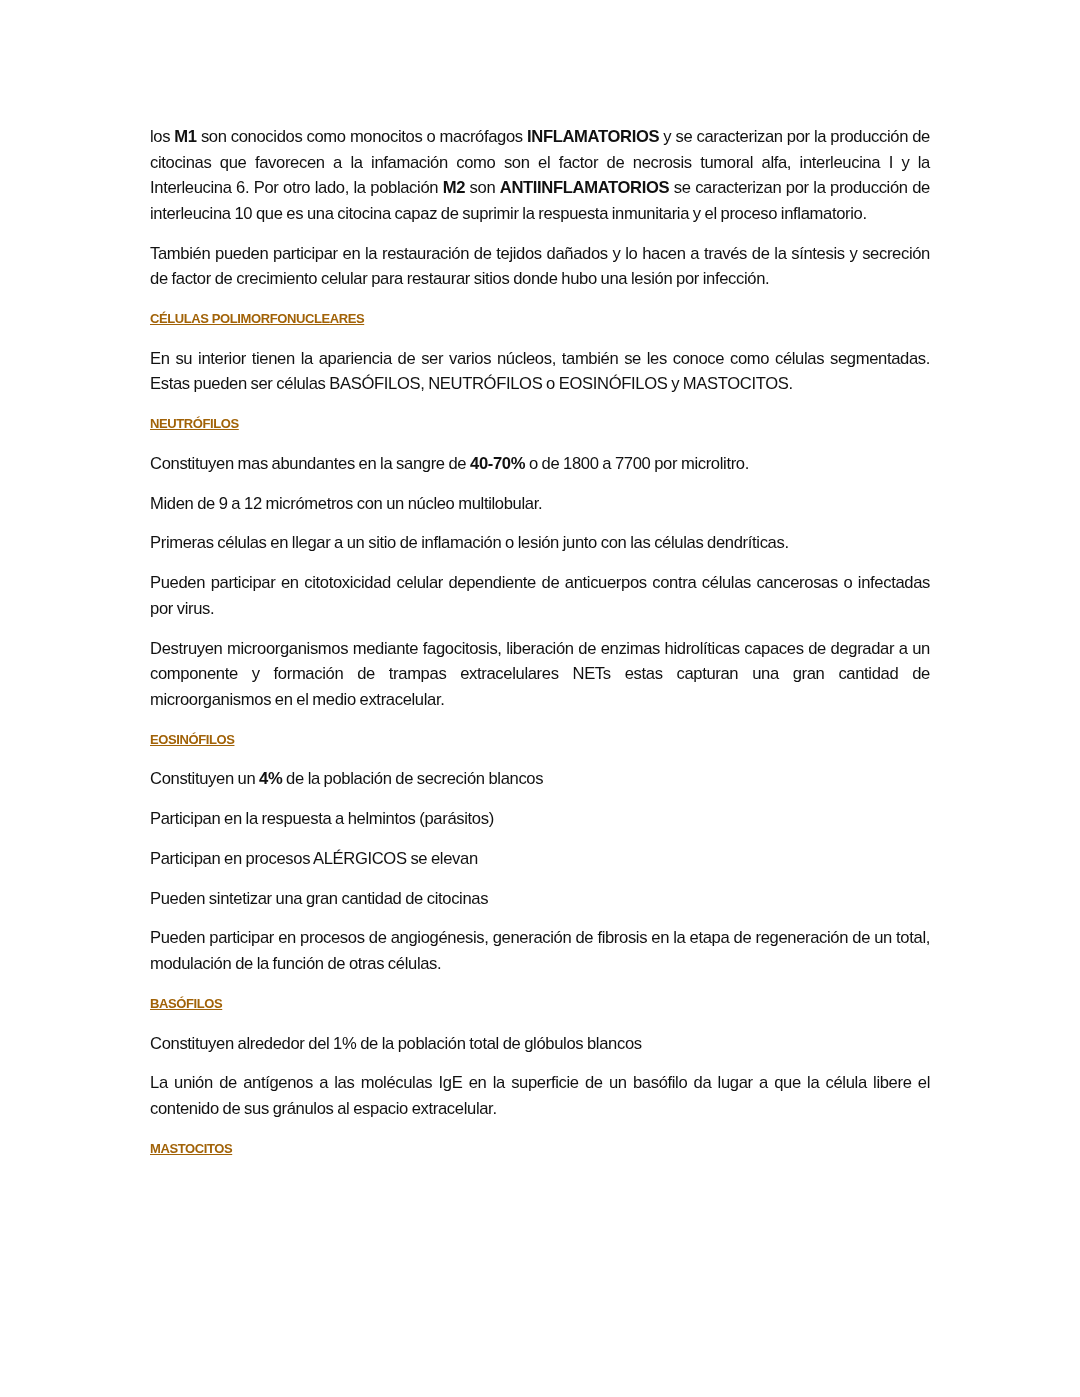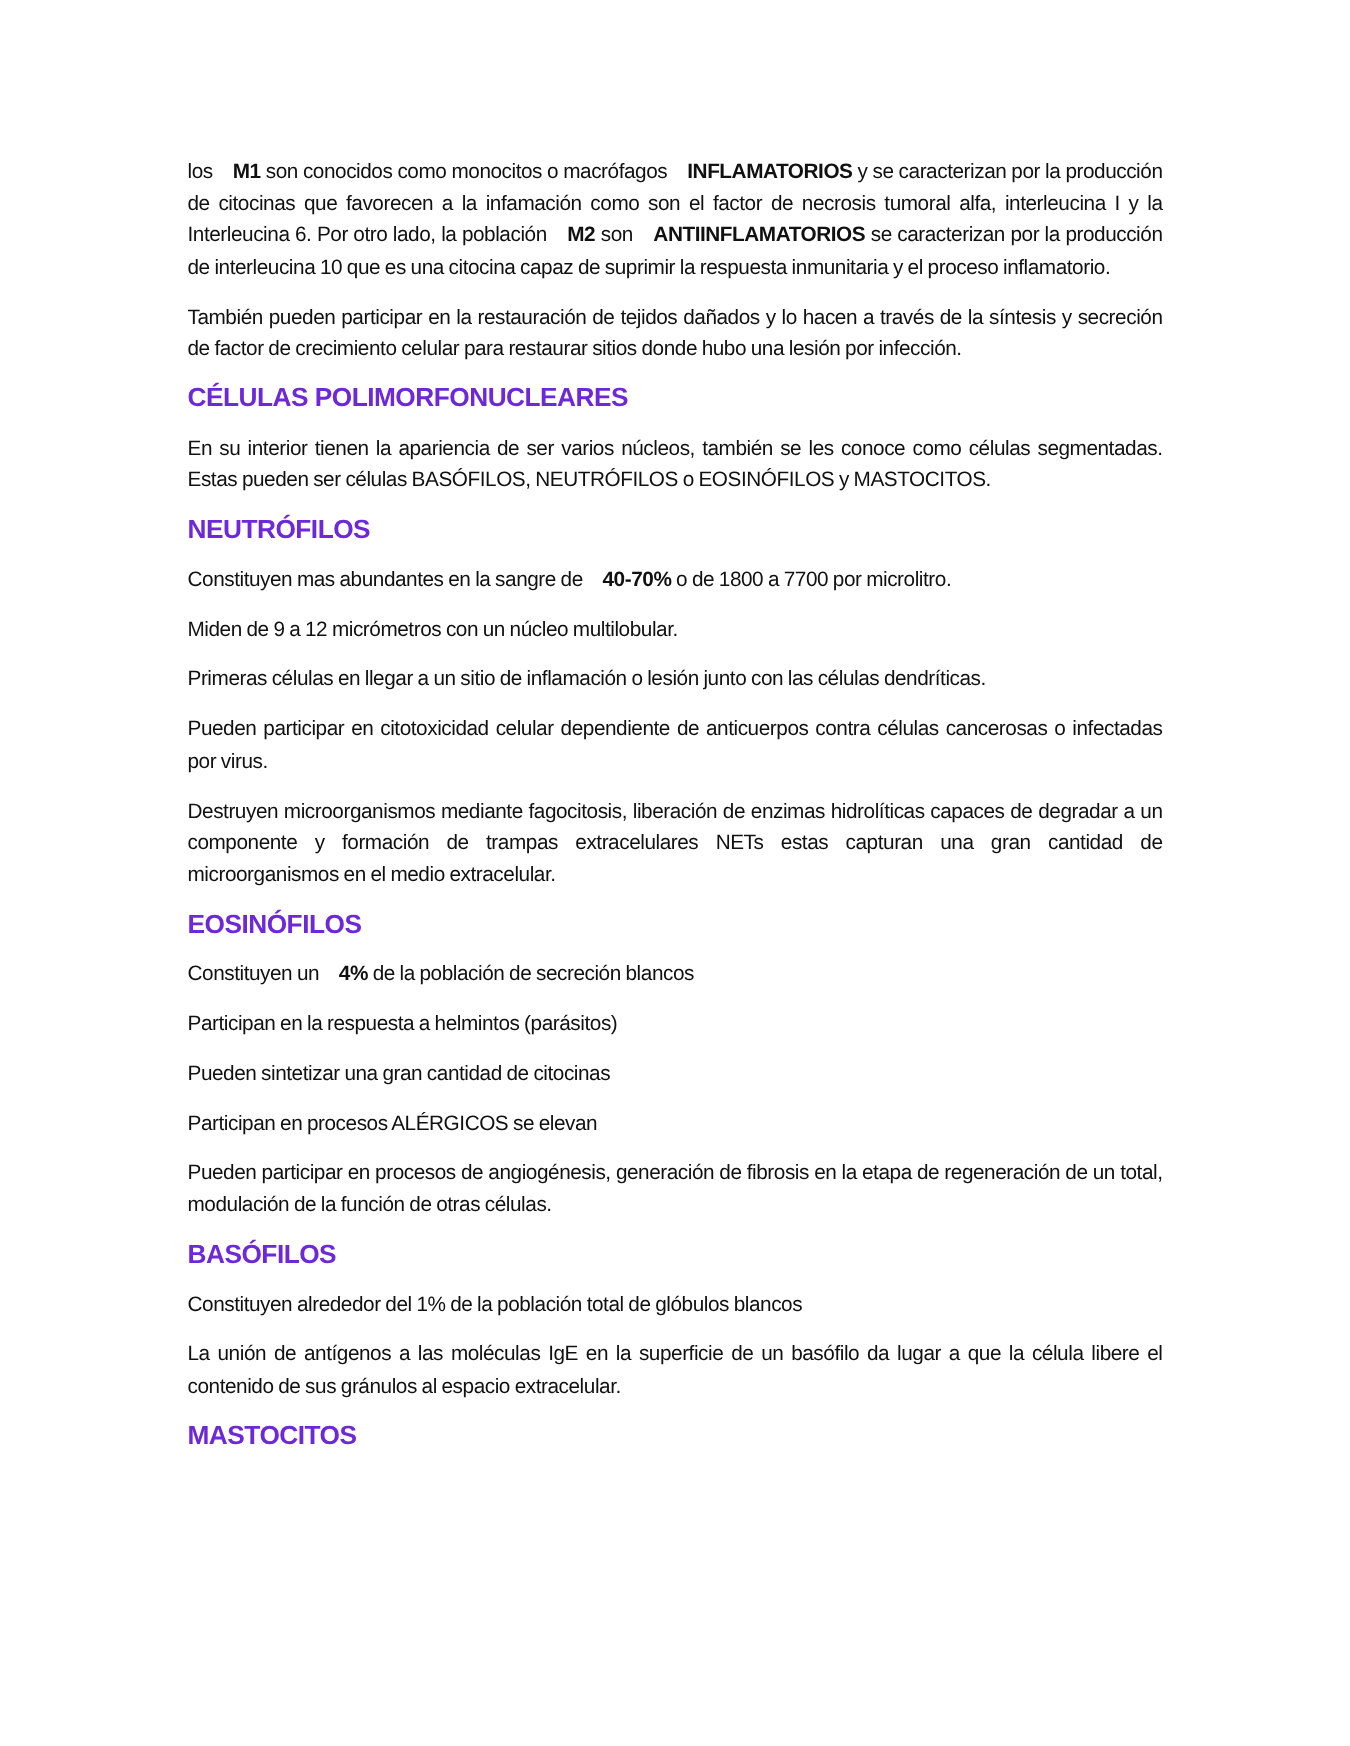--- a/index.html
+++ b/index.html
@@ -26,30 +26,30 @@
       line-height: 25.6px;
       margin: 0 0 14.2px 0;
       letter-spacing: -0.35px;
       word-spacing: -0.5px;
     }
     .para.justify {
       text-align: justify;
       text-align-last: left;
     }
     .heading {
-      font-size: 21px;
+      font-size: 13px;
       line-height: 25.6px;
       font-weight: bold;
-      color: #6d28d9;
+      color: #a16207;
       margin: 0 0 14.2px 0;
       letter-spacing: -0.4px;
+      text-decoration: underline;
     }
     b {
       font-weight: bold;
-      margin-left: 12px;
     }
   </style>
 </head>
 <body>
 
 <div class="page">
 
   <p class="para justify"><span>los </span><b>M1</b><span> son conocidos como monocitos o macrófagos </span><b>INFLAMATORIOS</b><span> y se caracterizan por la producción de citocinas que favorecen a la infamación como son el factor de necrosis tumoral alfa, interleucina I y la Interleucina 6. Por otro lado, la población </span><b>M2</b><span> son </span><b>ANTIINFLAMATORIOS</b><span> se caracterizan por la producción de interleucina 10 que es una citocina capaz de suprimir la respuesta inmunitaria y el proceso inflamatorio.</span></p>
 
   <p class="para justify">También pueden participar en la restauración de tejidos dañados y lo hacen a través de la síntesis y secreción de factor de crecimiento celular para restaurar sitios donde hubo una lesión por infección.</p>
@@ -60,22 +60,22 @@
   <h2 class="heading">NEUTRÓFILOS</h2>
   <p class="para"><span>Constituyen mas abundantes en la sangre de </span><b>40-70%</b><span> o de 1800 a 7700 por microlitro.</span></p>
   <p class="para">Miden de 9 a 12 micrómetros con un núcleo multilobular.</p>
   <p class="para">Primeras células en llegar a un sitio de inflamación o lesión junto con las células dendríticas.</p>
   <p class="para justify">Pueden participar en citotoxicidad celular dependiente de anticuerpos contra células cancerosas o infectadas por virus.</p>
   <p class="para justify">Destruyen microorganismos mediante fagocitosis, liberación de enzimas hidrolíticas capaces de degradar a un componente y formación de trampas extracelulares NETs estas capturan una gran cantidad de microorganismos en el medio extracelular.</p>
 
   <h2 class="heading">EOSINÓFILOS</h2>
   <p class="para"><span>Constituyen un </span><b>4%</b><span> de la población de secreción blancos</span></p>
   <p class="para">Participan en la respuesta a helmintos (parásitos)</p>
+  <p class="para">Participan en procesos ALÉRGICOS se elevan</p>
   <p class="para">Pueden sintetizar una gran cantidad de citocinas</p>
-  <p class="para">Participan en procesos ALÉRGICOS se elevan</p>
   <p class="para justify">Pueden participar en procesos de angiogénesis, generación de fibrosis en la etapa de regeneración de un total, modulación de la función de otras células.</p>
 
   <h2 class="heading">BASÓFILOS</h2>
   <p class="para">Constituyen alrededor del 1% de la población total de glóbulos blancos</p>
   <p class="para justify">La unión de antígenos a las moléculas IgE en la superficie de un basófilo da lugar a que la célula libere el contenido de sus gránulos al espacio extracelular.</p>
 
   <h2 class="heading">MASTOCITOS</h2>
 
 </div>
 

